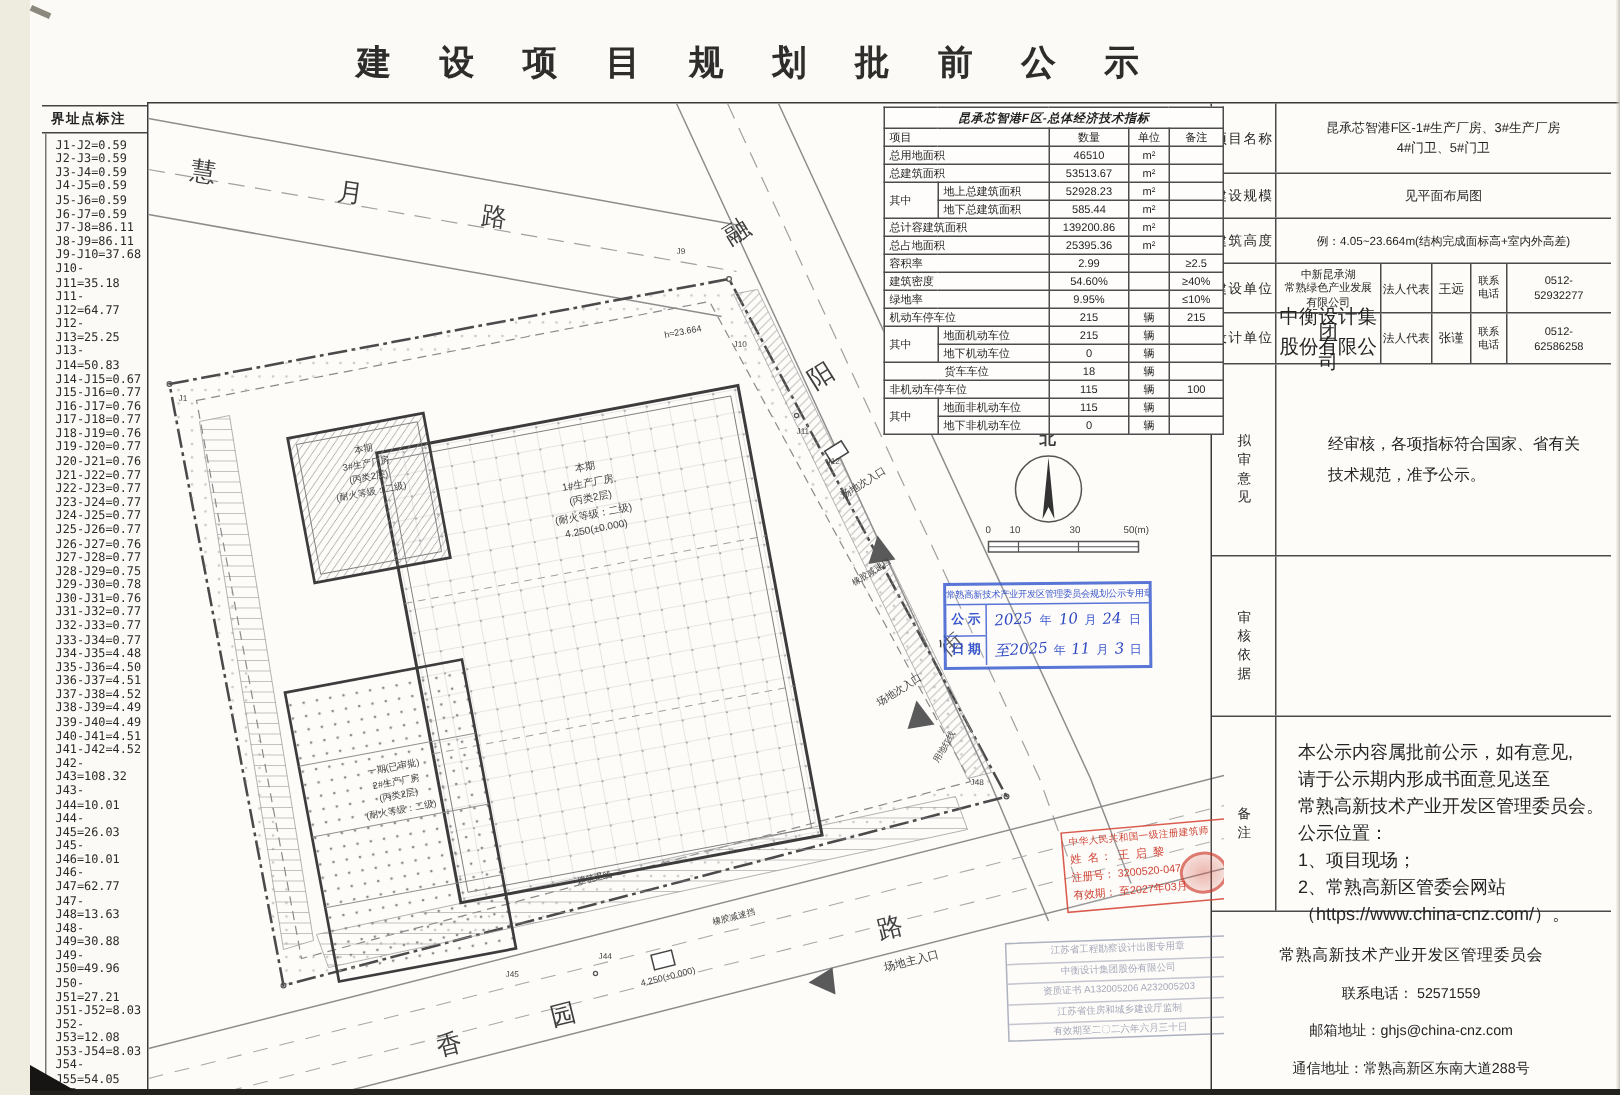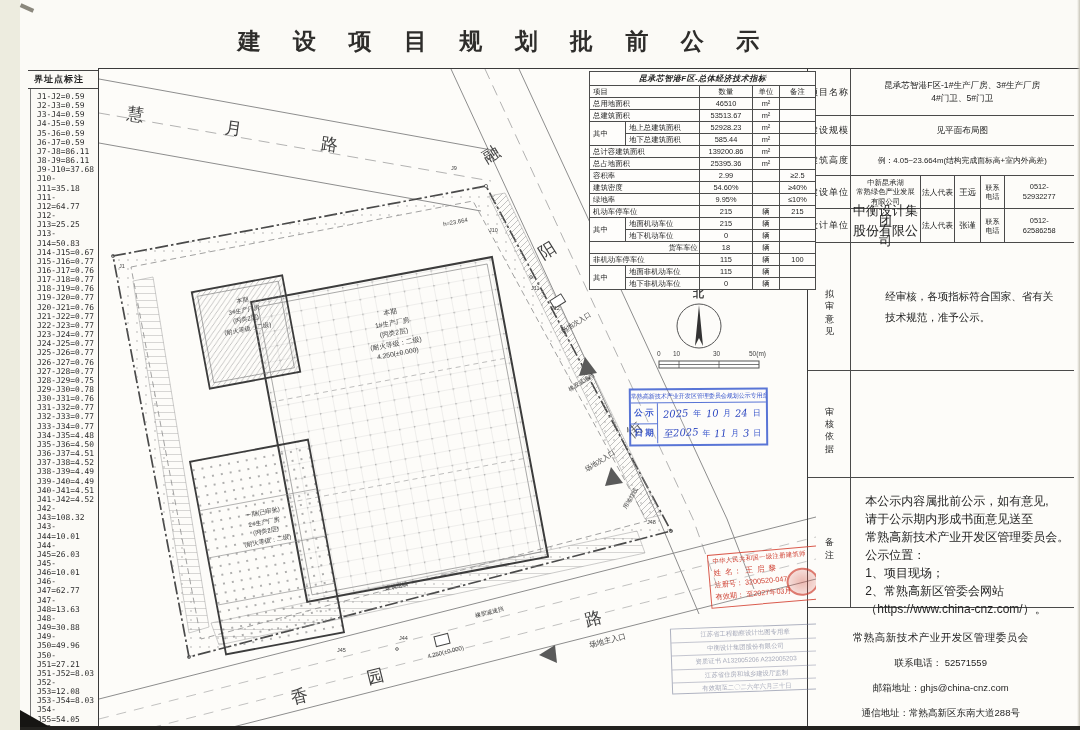--- a/index.html
+++ b/index.html
@@ -25,21 +25,21 @@
   .frame{position:absolute;left:78px;top:68px;width:984px;height:660px;border:1.6px solid #3a3a3a;background:#fdfcf9;}
   .plan{position:absolute;left:0;top:0;width:717px;height:660px;overflow:hidden;}
   .plan svg{position:absolute;left:0;top:0;}
   .map-label{position:absolute;color:#3f3f3f;white-space:pre-line;line-height:1.15;transform-origin:center;}
   .map-label.b{font-weight:bold;}
   
   .eco{position:absolute;right:0;top:2px;width:226px;border-collapse:collapse;background:#fefdfb;
        table-layout:fixed;font-size:7.4px;color:#1f1f1f;z-index:5;}
   .eco td{border:1px solid #4c4c4c;height:11px;text-align:center;padding:0 1px;overflow:hidden;white-space:nowrap;}
   .eco td.l{text-align:left;padding-left:3px;}
-  .eco td.c{text-align:right;font-family:Liberation Serif, serif;}
+  .eco td.c{text-align:center;font-family:Liberation Serif, serif;}
   .eco td.tt{font-size:8px;font-weight:bold;height:13px;letter-spacing:.5px;font-style:italic;}
   
   .panel{position:absolute;left:708px;top:0;width:265.5px;height:660px;border-left:1.4px solid #3a3a3a;
          display:flex;flex-direction:column;color:#242424;}
   .prow{display:flex;border-bottom:1px solid #4a4a4a;box-sizing:border-box;}
   .prow:last-child{border-bottom:none;}
   .plabel{width:42px;flex:0 0 42px;border-right:1px solid #4a4a4a;display:flex;align-items:center;justify-content:center;
           font-size:9px;letter-spacing:1px;text-align:center;}
   .plabel.vert{writing-mode:vertical-lr;letter-spacing:1.4em;padding-top:0;}
   .pval{flex:1;display:flex;align-items:center;justify-content:center;text-align:center;

